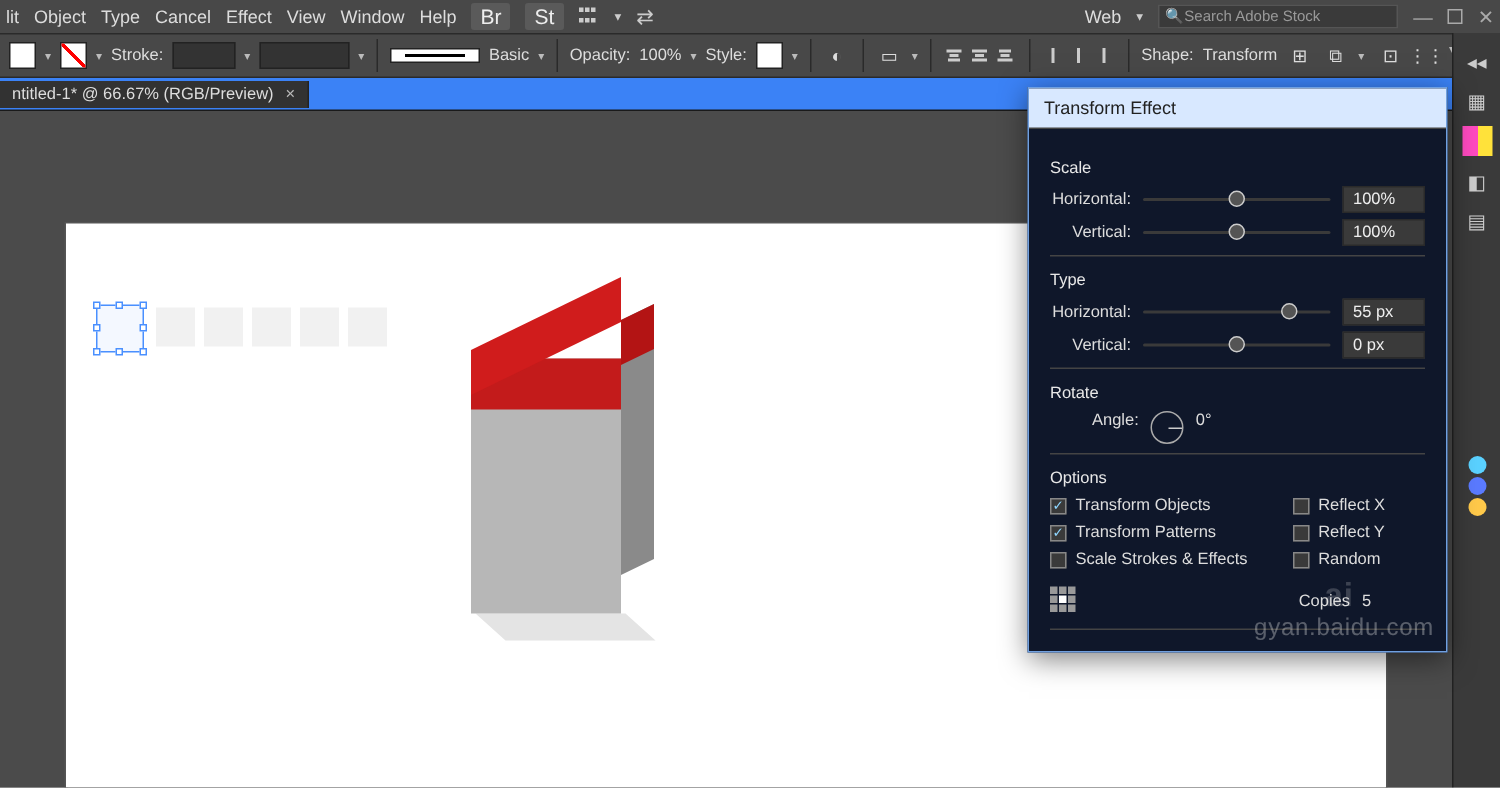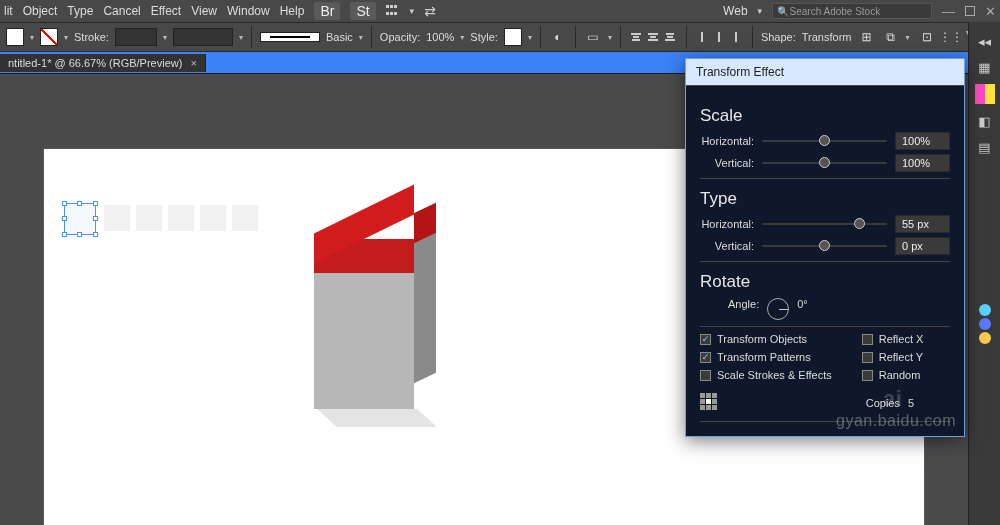--- a/index.html
+++ b/index.html
@@ -65,21 +65,21 @@
   .toolstrip { position:absolute; right:0; top:22px; bottom:0; width:32px; background:#3a3a3a; border-left:1px solid #222; display:flex; flex-direction:column; align-items:center; gap:8px; padding-top:10px;}
   .toolstrip .ico { width:18px;height:18px; color:#ccc; font-size:13px; display:flex; align-items:center; justify-content:center;}
   .toolstrip .swatches { width:20px; height:20px; background:linear-gradient(90deg,#ff4ac0 50%,#ffe23a 50%);}
   .toolstrip .cgroup { display:flex; flex-direction:column; gap:2px; margin-top:140px;}
   .toolstrip .cgroup span{ width:12px;height:12px;border-radius:50%; }
 
   
   .dialog { position:absolute; left:685px; top:58px; width:280px; background:#0f172a; border:1px solid #70a0e0; box-shadow:0 4px 18px rgba(0,0,0,0.5); font-size:11px; color:#ddd;}
   .dialog .titlebar{ background:#d8e8ff; color:#222; padding:6px 10px; font-size:12px; border-bottom:1px solid #444;}
   .dialog .body{ padding:10px 14px 8px 14px; }
-  .dialog .section-label{ color:#e8e8e8; margin:10px 0 6px 0; font-size:17px;}
+  .dialog .section-label{ color:#e8e8e8; margin:10px 0 6px 0; font-size:11px;}
   .dialog hr{ border:none; border-top:1px solid #444; margin:6px 0;}
   .dialog .row{ display:flex; align-items:center; margin:4px 0; }
   .dialog .row .lab{ width:62px; text-align:right; padding-right:8px; color:#ddd;}
   .dialog .row .slider{ flex:1; position:relative; height:14px; display:flex; align-items:center;}
   .dialog .row .slider .track{ height:2px; background:#3a3a3a; width:100%; border-radius:1px;}
   .dialog .row .slider .thumb{ position:absolute; width:11px;height:11px; border:1px solid #ccc; border-radius:50%; background:#545454; top:1px;}
   .dialog .row .val{ width:55px; background:#3a3a3a; border:1px solid #2a2a2a; color:#eee; margin-left:8px; padding:2px 6px; text-align:left;}
   .dialog .angle{ display:flex; align-items:flex-start; gap:8px; margin-left:28px;}
   .dialog .angle .wheel{ width:22px;height:22px;border:1px solid #aaa; border-radius:50%; position:relative;}
   .dialog .angle .wheel::after{ content:""; position:absolute; width:9px;height:1px;background:#ccc; top:10px; left:11px;}
@@ -294,20 +294,21 @@
       <div class="val">0 px</div>
     </div>
     <hr>
     <div class="section-label">Rotate</div>
     <div class="angle">
       <span>Angle:</span>
       <div class="wheel"></div>
       <div class="val" style="width:50px">0°</div>
     </div>
     <hr>
+    <div class="section-label">Options</div>
     <div class="checks">
       <div class="col">
         <label class="chk">
             <span class="box on"></span>
             <span>Transform Objects</span>
           </label>
         <label class="chk">
             <span class="box on"></span>
             <span>Transform Patterns</span>
           </label>

